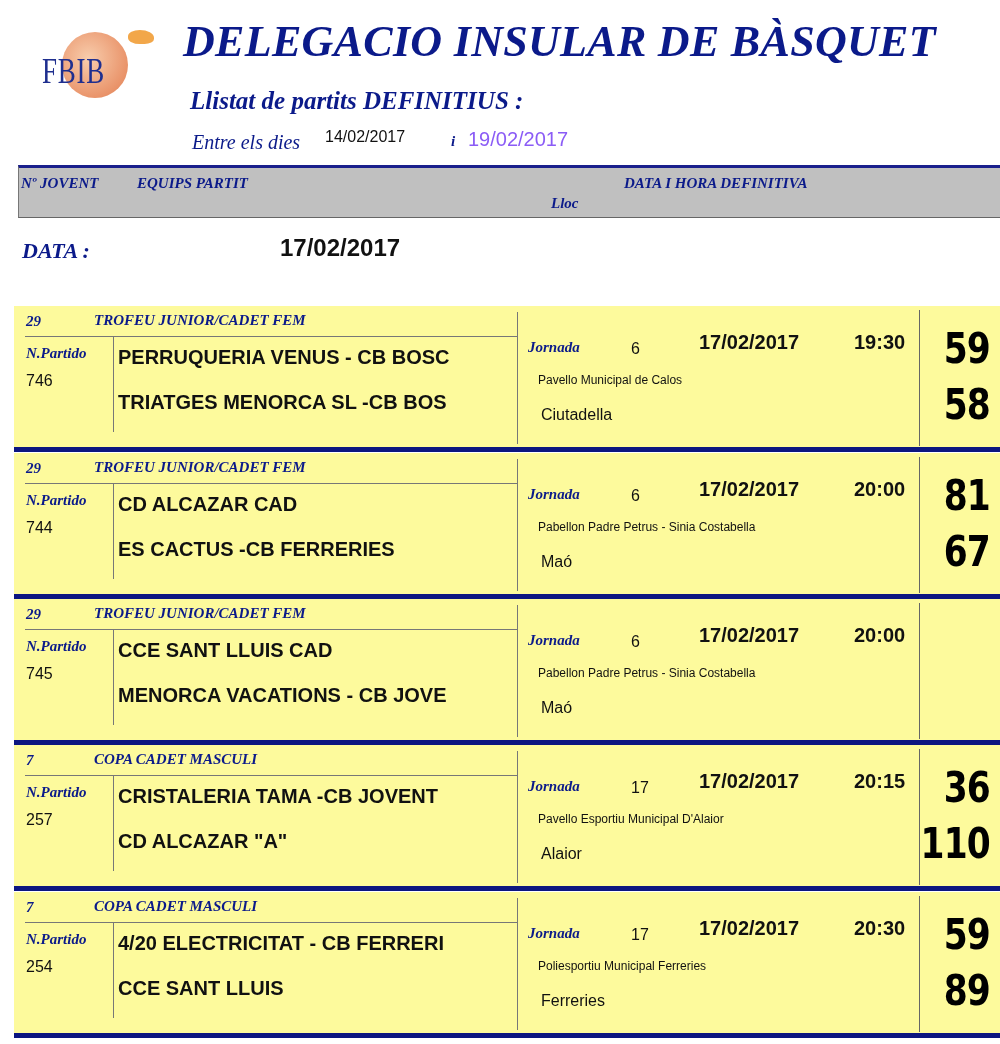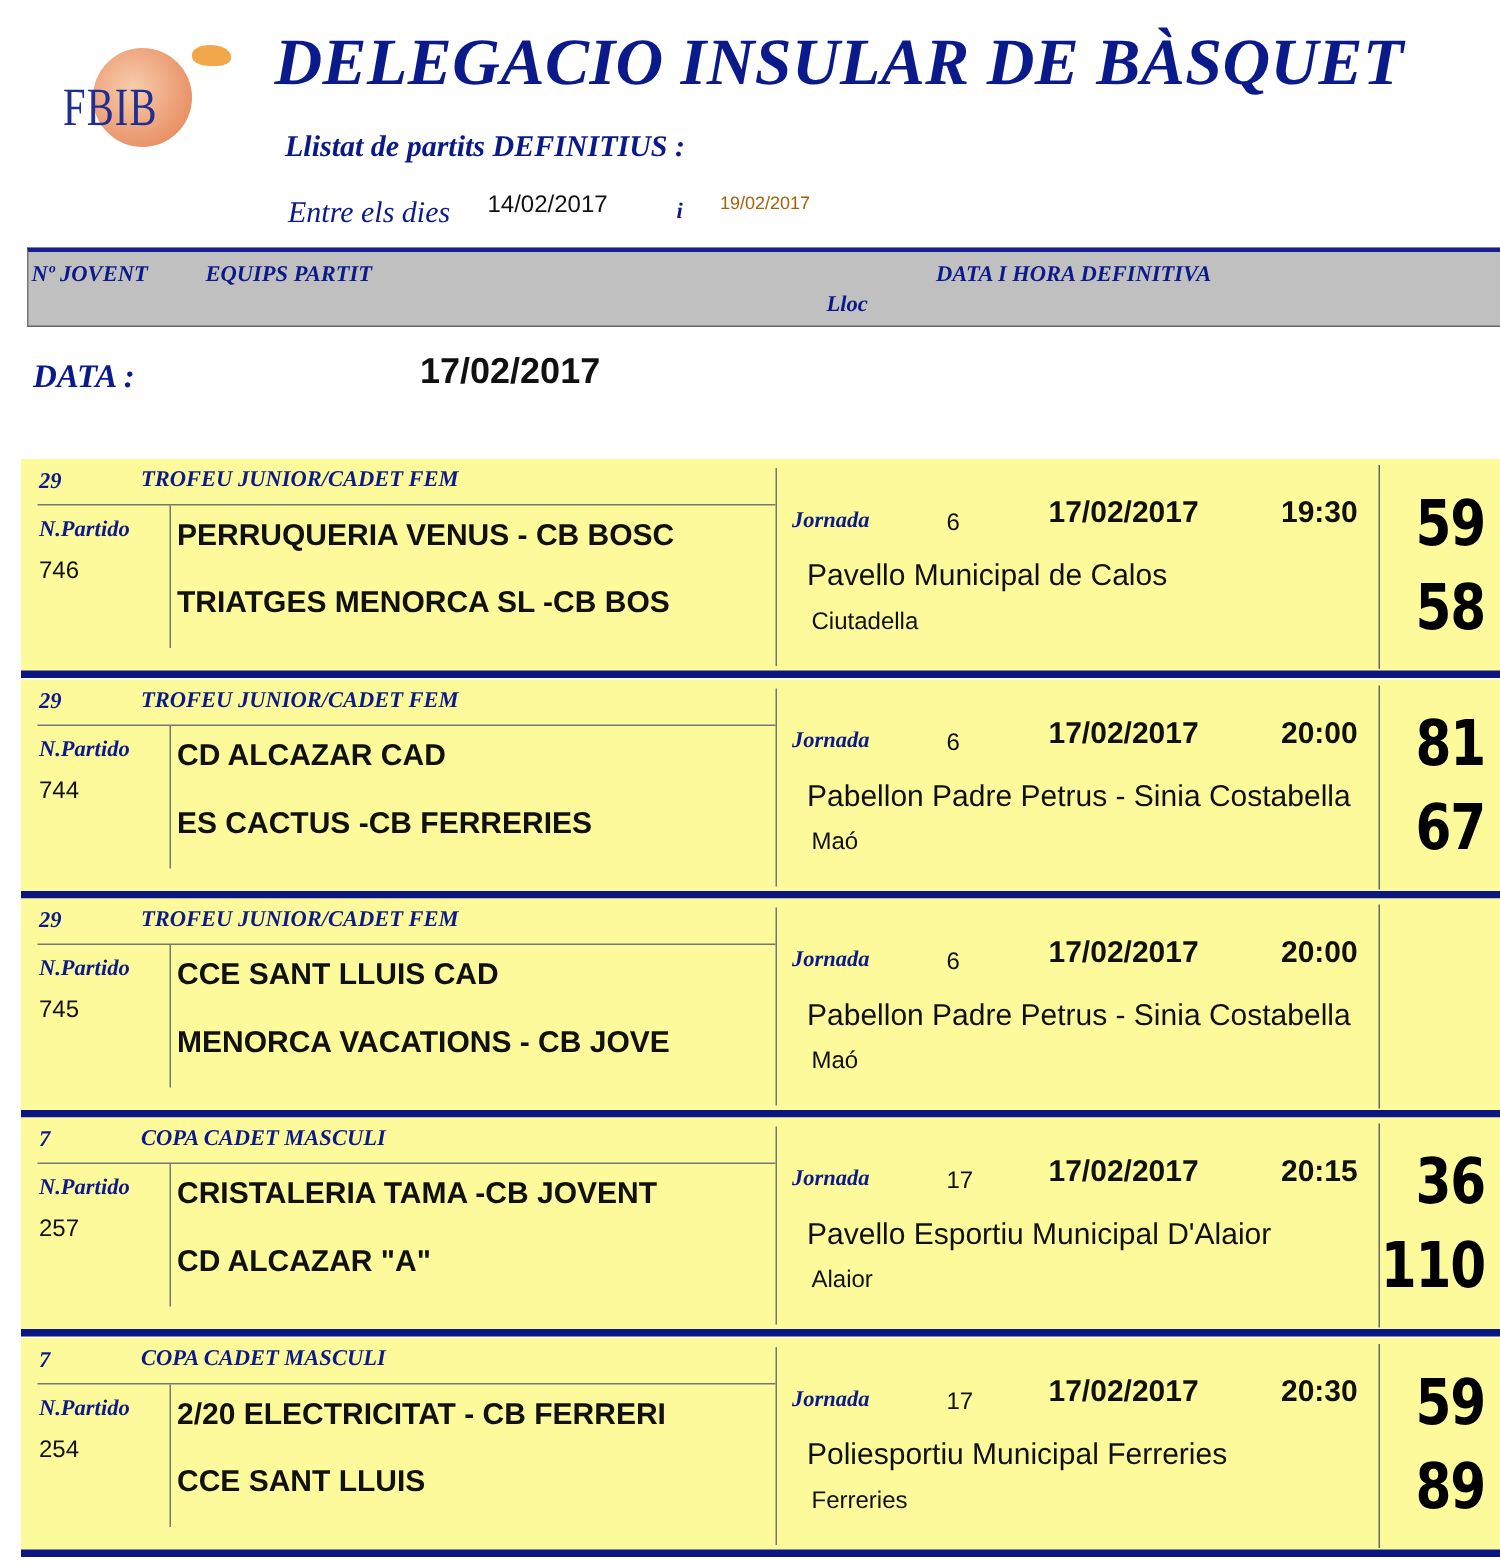--- a/index.html
+++ b/index.html
@@ -4,26 +4,26 @@
   <style>
     * { box-sizing: border-box; margin: 0; padding: 0; }
     html, body { width: 1000px; height: 1044px; background: #ffffff; overflow: hidden; }
     body { position: relative; font-family: "Liberation Sans", sans-serif; color: #111; }
 
     .serif-blue { font-family: "Liberation Serif", serif; font-style: italic; font-weight: bold; color: #0b1a8a; }
 
     
     .logo { position: absolute; left: 40px; top: 28px; width: 115px; height: 80px; }
     .title { position: absolute; left: 183px; top: 16px; font-size: 44px; letter-spacing: 0.3px; white-space: nowrap; }
-    .subtitle { position: absolute; left: 190px; top: 87px; font-size: 20px; white-space: nowrap; }
+    .subtitle { position: absolute; left: 190px; top: 87px; font-size: 25px; white-space: nowrap; }
     .range { position: absolute; top: 128px; font-size: 16px; white-space: nowrap; }
     .range-label { left: 192px; top: 131px; font-weight: normal; font-size: 20px; }
     .range-from { left: 325px; font-family: "Liberation Sans", sans-serif; font-size: 16px; color: #111; }
     .range-sep { left: 451px; top: 133px; font-size: 15px; }
-    .range-to { left: 480px; font-family: "Liberation Sans", sans-serif; font-size: 12px; color: #a16207; }
+    .range-to { left: 468px; font-family: "Liberation Sans", sans-serif; font-size: 20px; color: #8b5cf6; }
 
     
     .colbar { position: absolute; left: 18px; top: 165px; width: 990px; height: 53px; background: #c0c0c0;
       border-top: 3px solid #1a1f8c; border-left: 1px solid #777; border-bottom: 1px solid #666; }
     .colbar span { position: absolute; font-size: 15px; white-space: nowrap; }
     .col-npartit { left: 2px; top: 7px; }
     .col-equips { left: 118px; top: 7px; }
     .col-datahora { left: 605px; top: 7px; }
     .col-lloc { left: 532px; top: 27px; }
 
@@ -43,21 +43,21 @@
     .npart-label { position: absolute; left: 12px; top: 39px; font-size: 15px; }
     .npart-value { position: absolute; left: 12px; top: 66px; font-size: 16px; color: #111; }
     .team { position: absolute; left: 104px; font-size: 20px; font-weight: bold; color: #111; white-space: nowrap; }
     .team1 { top: 40px; }
     .team2 { top: 85px; }
 
     .jornada-label { position: absolute; left: 514px; top: 33px; font-size: 15px; }
     .jornada-num { position: absolute; left: 617px; top: 34px; font-size: 16px; color: #111; }
     .m-date { position: absolute; left: 685px; top: 25px; font-size: 20px; font-weight: bold; color: #111; }
     .m-time { position: absolute; left: 840px; top: 25px; font-size: 20px; font-weight: bold; color: #111; }
-    .venue { position: absolute; left: 524px; top: 67px; font-size: 20px; color: #111; white-space: nowrap; }
+    .venue { position: absolute; left: 524px; top: 67px; font-size: 12px; color: #111; white-space: nowrap; }
     .town { position: absolute; left: 527px; top: 100px; font-size: 16px; color: #111; }
 
     .score { position: absolute; font-family: "DejaVu Sans", sans-serif; font-weight: bold; font-size: 42px; color: #000;
       letter-spacing: -1px; transform: scaleX(0.82); transform-origin: right top; text-align: right; right: 20px; width: 90px; }
     .score1 { top: 18px; }
     .score2 { top: 74px; }
 
     .logo-ball { position: absolute; left: 22px; top: 4px; width: 66px; height: 66px; border-radius: 50%;
       background: radial-gradient(circle at 40% 40%, #f7c7a3, #e7885a 70%, #d8703f); opacity: 0.9; }
     .logo-island { position: absolute; left: 88px; top: 2px; width: 26px; height: 14px; border-radius: 50% 60% 40% 50%; background: #f2a74a; }
@@ -178,21 +178,21 @@
 
 <div class="match" style="top:892px;">
   <div class="hline"></div>
   <div class="vline-teams"></div>
   <div class="vline-left"></div>
   <div class="vline-right"></div>
   <span class="cat-num serif-blue">7</span>
   <span class="cat-name serif-blue">COPA CADET MASCULI</span>
   <span class="npart-label serif-blue">N.Partido</span>
   <span class="npart-value">254</span>
-  <span class="team team1">2/20 ELECTRICITAT - CB FERRERI</span>
+  <span class="team team1">4/20 ELECTRICITAT - CB FERRERI</span>
   <span class="team team2">CCE SANT LLUIS</span>
   <span class="jornada-label serif-blue">Jornada</span>
   <span class="jornada-num">17</span>
   <span class="m-date">17/02/2017</span>
   <span class="m-time">20:30</span>
   <span class="venue">Poliesportiu Municipal Ferreries</span>
   <span class="town">Ferreries</span>
   <span class="score score1">59</span>
   <span class="score score2">89</span>
   <div class="bottom-rule"></div>

